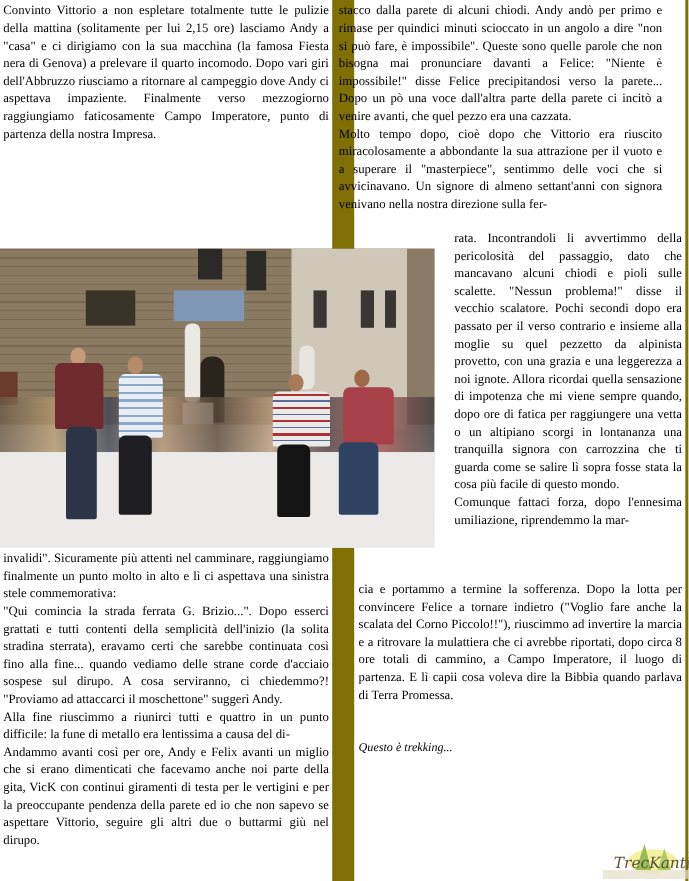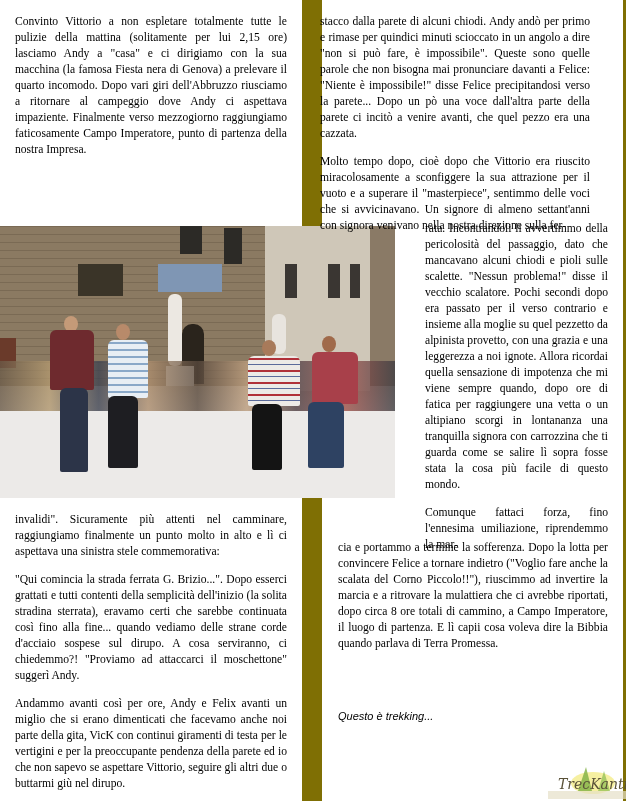--- a/index.html
+++ b/index.html
@@ -8,21 +8,21 @@
     background: #ffffff;
     font-family: "Liberation Serif", "DejaVu Serif", serif;
     color: #000;
   }
   .col {
     position: absolute;
     font-size: 11.6px;
     line-height: 16px;
     text-align: justify;
   }
-  .col p { margin: 12px; }
+  .col p { margin: 0; }
   #left-top { left: 3px; top: 2px; width: 296px; }
   #left-bottom { left: 3px; top: 500px; width: 296px; }
   #right-top { left: 308px; top: 2px; width: 294px; }
   #right-wrap { left: 413px; top: 209px; width: 207px; }
   #right-bottom { left: 326px; top: 528px; width: 294px; }
   #divider {
     position: absolute; left: 302px; top: 0; width: 20px; height: 801px;
     background: #7f6f04;
   }
   #right-border {
@@ -88,39 +88,39 @@
   <div class="fig" style="left:248px;top:130px;width:52px;height:50px;background:repeating-linear-gradient(0deg,#eceae6 0 5px,#5a6a9a 5px 6px,#eceae6 6px 10px,#b03038 10px 12px);"></div>
   <div class="fig" style="left:252px;top:178px;width:30px;height:66px;background:#141414;"></div>
 
   <div class="head" style="left:322px;top:110px;background:#a06a4a;"></div>
   <div class="fig" style="left:312px;top:126px;width:46px;height:52px;background:#a8404a;"></div>
   <div class="fig" style="left:308px;top:176px;width:36px;height:66px;background:#2e4262;"></div>
 </div>
 
 <div id="right-top" class="col">
   <p>stacco dalla parete di alcuni chiodi. Andy andò per primo e rimase per quindici minuti scioccato in un angolo a dire "non si può fare, è impossibile". Queste sono quelle parole che non bisogna mai pronunciare davanti a Felice: "Niente è impossibile!" disse Felice precipitandosi verso la parete... Dopo un pò una voce dall'altra parte della parete ci incitò a venire avanti, che quel pezzo era una cazzata.</p>
-  <p>Molto tempo dopo, cioè dopo che Vittorio era riuscito miracolosamente a sconfiggere la sua attrazione per il vuoto e a superare il "masterpiece", sentimmo delle voci che si avvicinavano. Un signore di almeno settant'anni con signora venivano nella nostra direzione sulla fer-</p>
+  <p>Molto tempo dopo, cioè dopo che Vittorio era riuscito miracolosamente a abbondante la sua attrazione per il vuoto e a superare il "masterpiece", sentimmo delle voci che si avvicinavano. Un signore di almeno settant'anni con signora venivano nella nostra direzione sulla fer-</p>
 </div>
 
 <div id="right-wrap" class="col">
   <p style="text-indent:0;">rata. Incontrandoli li avvertimmo della pericolosità del passaggio, dato che mancavano alcuni chiodi e pioli sulle scalette. "Nessun problema!" disse il vecchio scalatore. Pochi secondi dopo era passato per il verso contrario e insieme alla moglie su quel pezzetto da alpinista provetto, con una grazia e una leggerezza a noi ignote. Allora ricordai quella sensazione di impotenza che mi viene sempre quando, dopo ore di fatica per raggiungere una vetta o un altipiano scorgi in lontananza una tranquilla signora con carrozzina che ti guarda come se salire lì sopra fosse stata la cosa più facile di questo mondo.</p>
-  <p>Comunque fattaci forza, fino l'ennesima umiliazione, riprendemmo la mar-</p>
+  <p>Comunque fattaci forza, dopo l'ennesima umiliazione, riprendemmo la mar-</p>
 </div>
 
 <div id="left-bottom" class="col">
   <p>invalidi". Sicuramente più attenti nel camminare, raggiungiamo finalmente un punto molto in alto e lì ci aspettava una sinistra stele commemorativa:</p>
   <p>"Qui comincia la strada ferrata G. Brizio...". Dopo esserci grattati e tutti contenti della semplicità dell'inizio (la solita stradina sterrata), eravamo certi che sarebbe continuata così fino alla fine... quando vediamo delle strane corde d'acciaio sospese sul dirupo. A cosa serviranno, ci chiedemmo?! "Proviamo ad attaccarci il moschettone" suggerì Andy.</p>
+  <p>Alla fine riuscimmo a riunirci tutti e quattro in un punto difficile: la fune di metallo era lentissima a causa del di-</p>
   <p>Andammo avanti così per ore, Andy e Felix avanti un miglio che si erano dimenticati che facevamo anche noi parte della gita, VicK con continui giramenti di testa per le vertigini e per la preoccupante pendenza della parete ed io che non sapevo se aspettare Vittorio, seguire gli altri due o buttarmi giù nel dirupo.</p>
-  <p>Alla fine riuscimmo a riunirci tutti e quattro in un punto difficile: la fune di metallo era lentissima a causa del di-</p>
 </div>
 
 <div id="right-bottom" class="col">
   <p>cia e portammo a termine la sofferenza. Dopo la lotta per convincere Felice a tornare indietro ("Voglio fare anche la scalata del Corno Piccolo!!"), riuscimmo ad invertire la marcia e a ritrovare la mulattiera che ci avrebbe riportati, dopo circa 8 ore totali di cammino, a Campo Imperatore, il luogo di partenza. E lì capii cosa voleva dire la Bibbia quando parlava di Terra Promessa.</p>
   <p style="height:32px;"></p>
-  <p class="italic-note" style="font-family:Liberation Sans, sans-serif;font-size:11px;">Questo è trekking...</p>
+  <p class="italic-note" style="font-family:Liberation Serif, serif;font-size:11px;">Questo è trekking...</p>
 </div>
 
 <div id="logo">
   <svg width="95" height="42" viewBox="0 0 95 42">
     <ellipse cx="45" cy="26" rx="22" ry="11" fill="#f4ec8a" opacity="0.8"></ellipse>
     <polygon points="30,34 38,10 44,34" fill="#7fb044" opacity="0.8"></polygon>
     <polygon points="50,34 56,14 62,34" fill="#8cbc50" opacity="0.7"></polygon>
     <rect x="0" y="34" width="95" height="8" fill="#e6e0c8" opacity="0.7"></rect>
     <text x="10" y="32" font-family="DejaVu Serif, serif" font-size="14" font-style="italic" fill="#5a5238">TrecKanti</text>
     <line x1="78" y1="18" x2="94" y2="14" stroke="#5a5238" stroke-width="1"></line>

